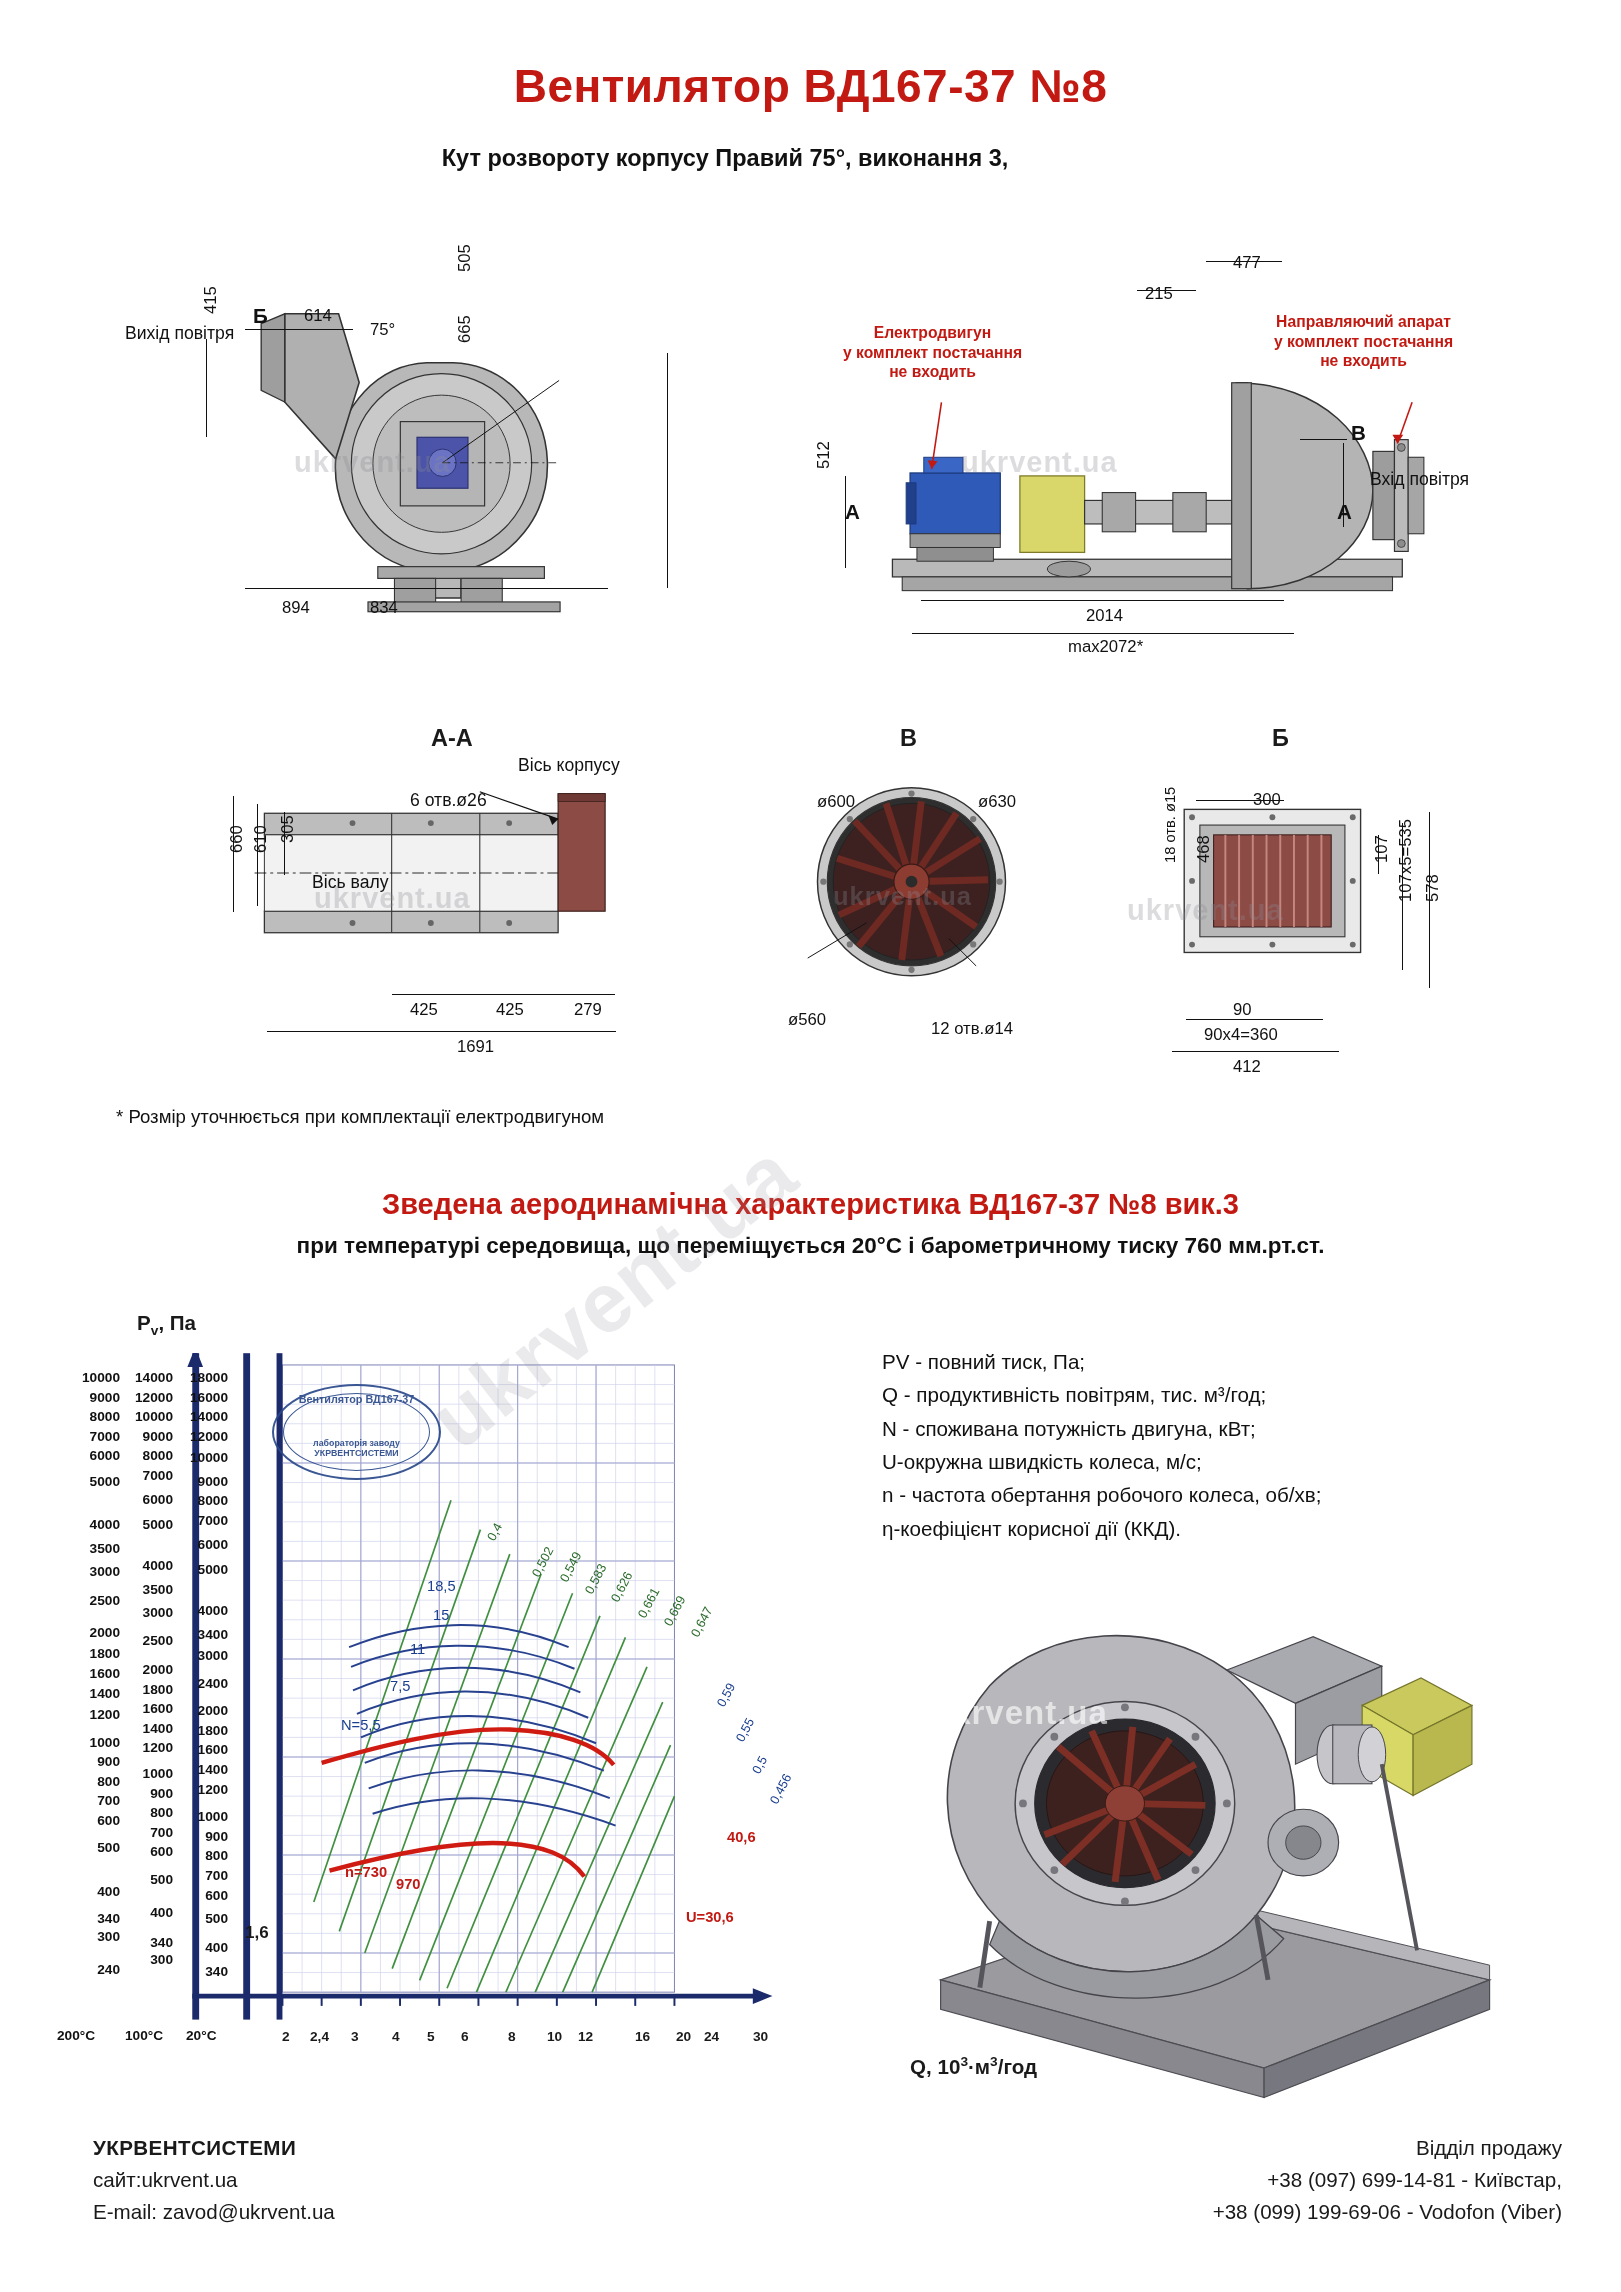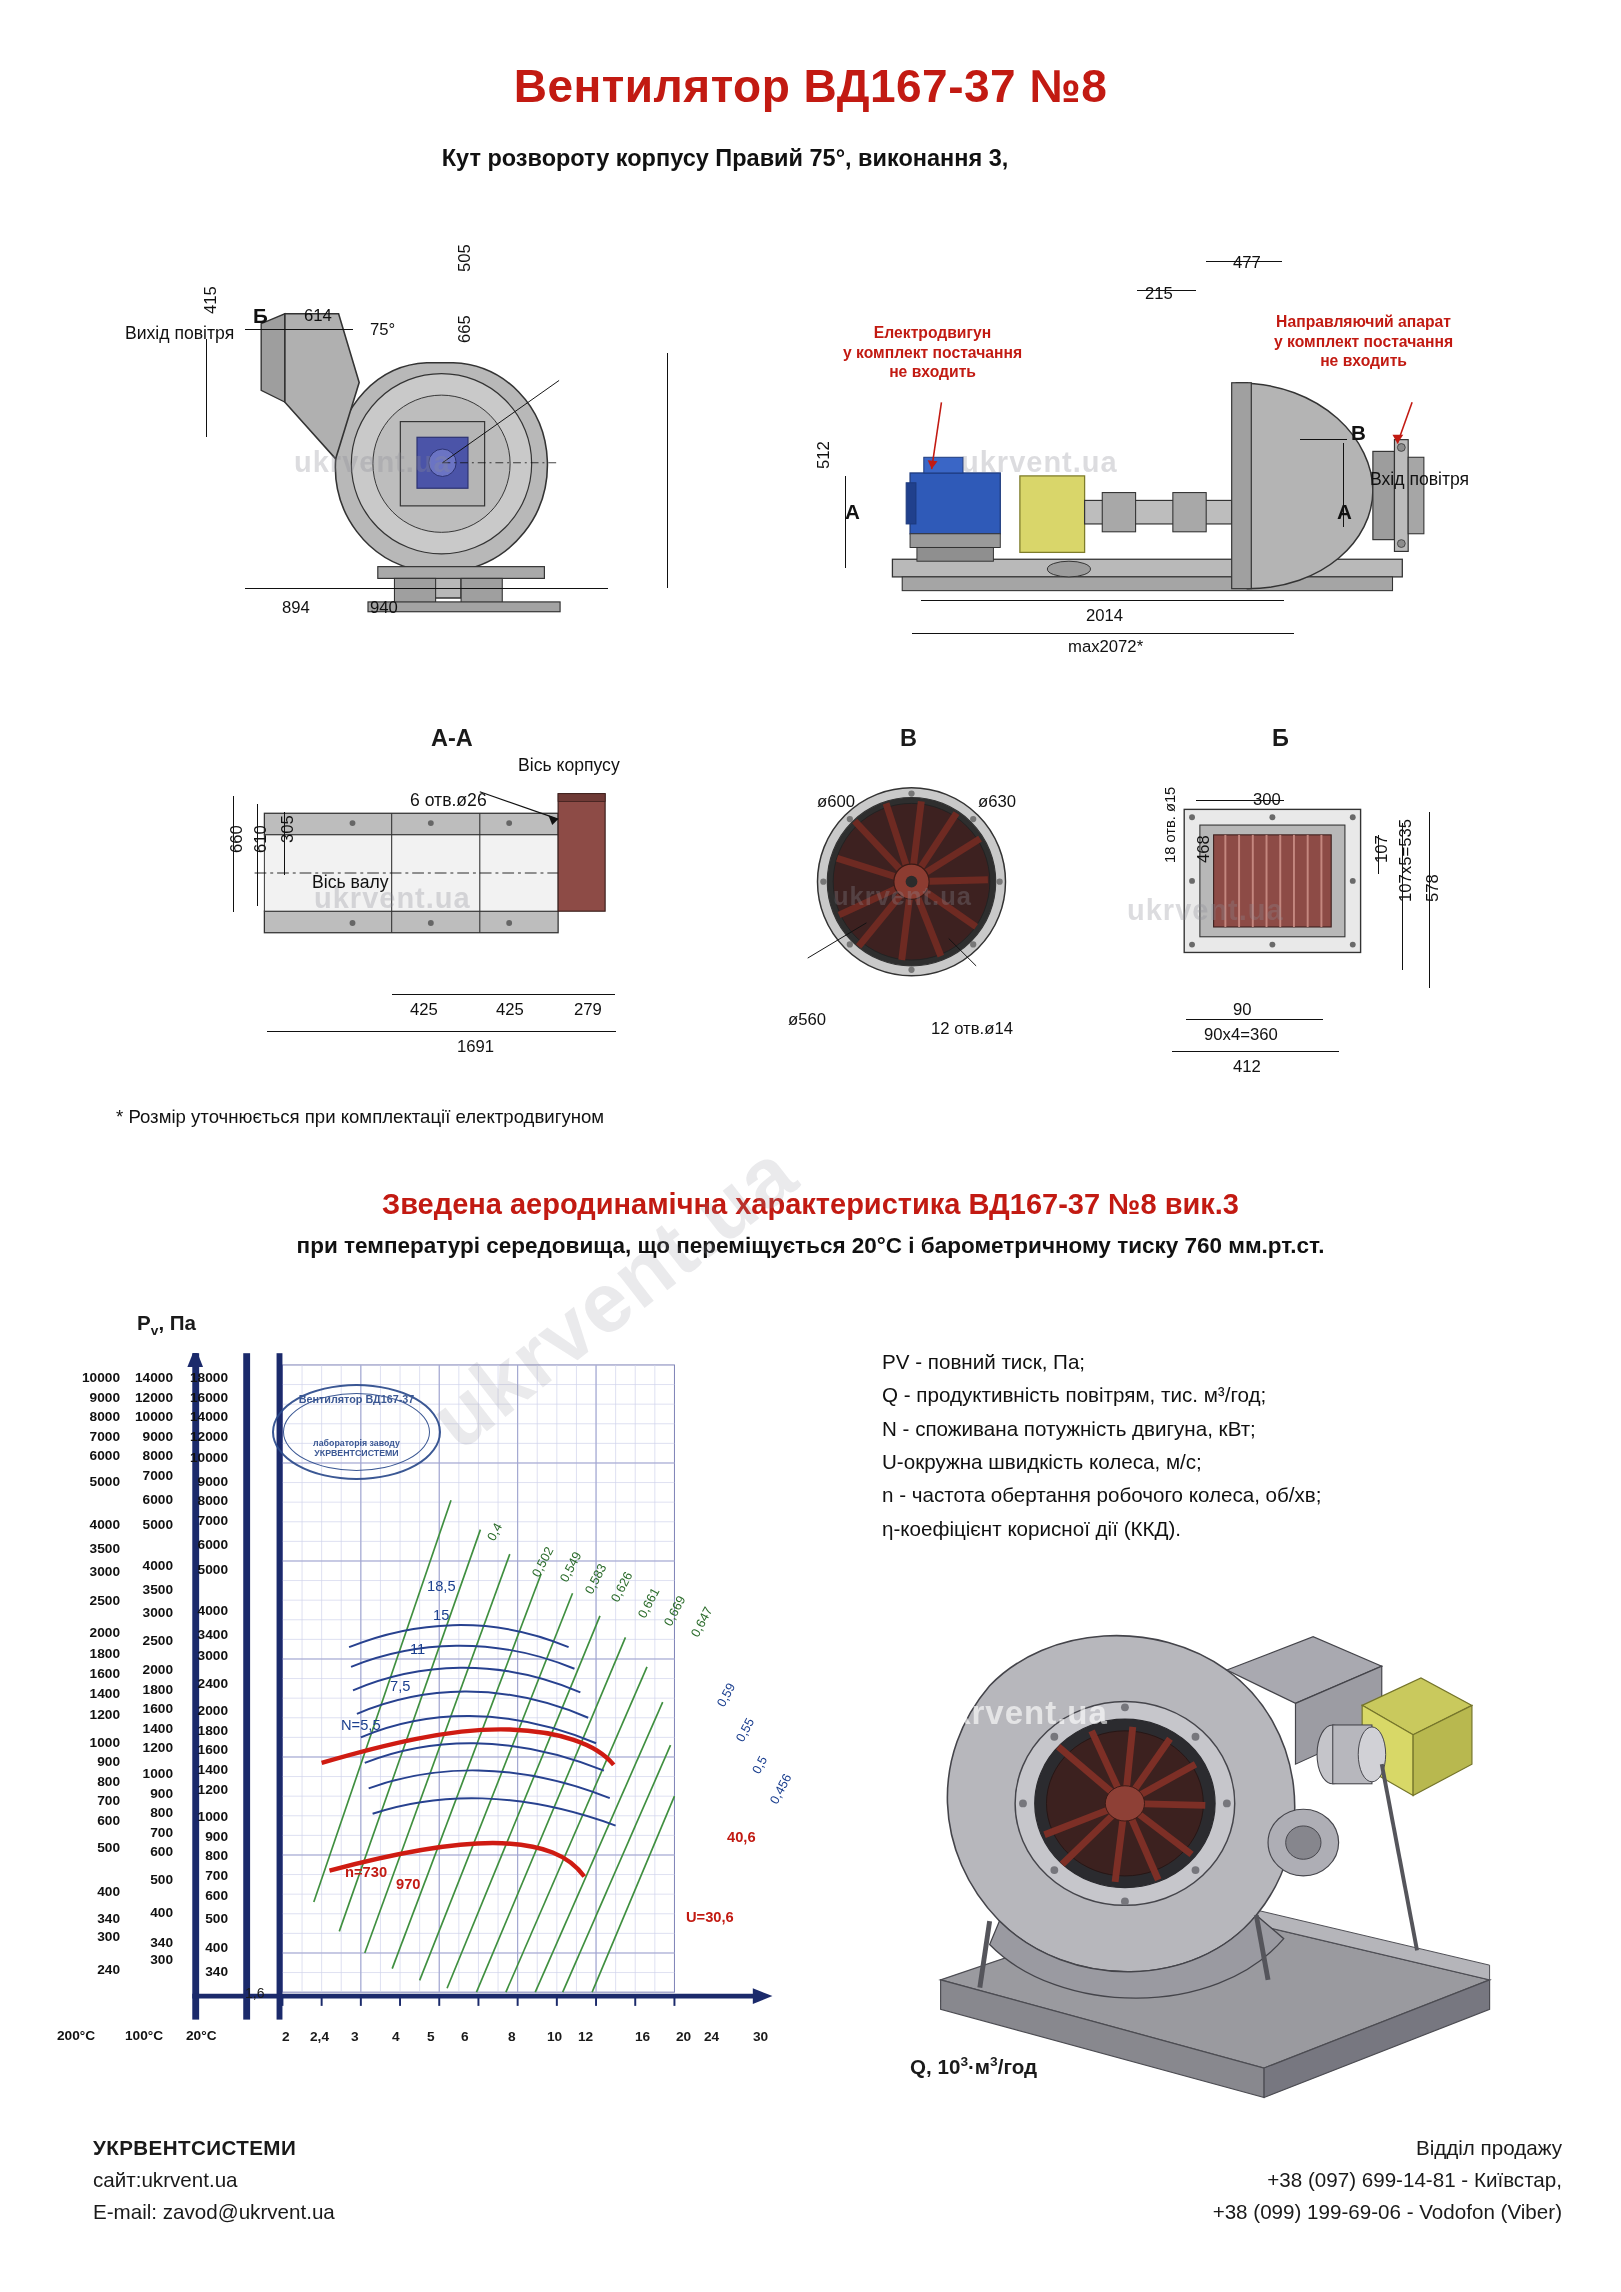--- a/index.html
+++ b/index.html
@@ -148,21 +148,21 @@
   </svg>
 
   <div class="lbl" style="left:125px;top:323px;">Вихід повітря</div>
   <div class="lbl-b" style="left:253px;top:304px;">Б</div>
   <div class="dim" style="left:304px;top:306px;">614</div>
   <div class="dim" style="left:370px;top:320px;">75°</div>
   <div class="dim v" style="left:201px;top:314px;">415</div>
   <div class="dim v" style="left:455px;top:272px;">505</div>
   <div class="dim v" style="left:455px;top:343px;">665</div>
   <div class="dim" style="left:282px;top:598px;">894</div>
-  <div class="dim" style="left:370px;top:598px;">940</div>
+  <div class="dim" style="left:370px;top:598px;">834</div>
 
   <div class="hr-line" style="left:245px;top:329px;width:108px;"></div>
   <div class="hr-line" style="left:245px;top:588px;width:265px;"></div>
   <div class="hr-line" style="left:510px;top:588px;width:98px;"></div>
   <div class="vr-line" style="left:206px;top:339px;height:98px;"></div>
   <div class="vr-line" style="left:667px;top:353px;height:98px;"></div>
   <div class="vr-line" style="left:667px;top:451px;height:137px;"></div>
 
   <svg width="706" height="412" style="position:absolute;left:863px;top:265px;" viewBox="0 0 720 420">
 
@@ -575,21 +575,21 @@
     <div style="position:absolute;top:518px;width:59px;">600</div>
     <div style="position:absolute;top:541px;width:59px;">500</div>
     <div style="position:absolute;top:570px;width:59px;">400</div>
     <div style="position:absolute;top:594px;width:59px;">340</div>
   </div>
 
   <div class="tickcol" style="left:57px;top:2029px;width:61px;text-align:left;">200°C</div>
   <div class="tickcol" style="left:125px;top:2029px;width:61px;text-align:left;">100°C</div>
   <div class="tickcol" style="left:186px;top:2029px;width:61px;text-align:left;">20°C</div>
 
-  <div style="position:absolute;left:245px;top:1985px;font-size:14px;font-weight:normal;">1,6</div>
+  <div style="position:absolute;left:245px;top:1923px;font-size:17px;font-weight:bold;">1,6</div>
   <div style="position:absolute;left:282px;top:2029px;font-size:13.7px;font-weight:bold;">2</div>
   <div style="position:absolute;left:310px;top:2029px;font-size:13.7px;font-weight:bold;">2,4</div>
   <div style="position:absolute;left:351px;top:2029px;font-size:13.7px;font-weight:bold;">3</div>
   <div style="position:absolute;left:392px;top:2029px;font-size:13.7px;font-weight:bold;">4</div>
   <div style="position:absolute;left:427px;top:2029px;font-size:13.7px;font-weight:bold;">5</div>
   <div style="position:absolute;left:461px;top:2029px;font-size:13.7px;font-weight:bold;">6</div>
   <div style="position:absolute;left:508px;top:2029px;font-size:13.7px;font-weight:bold;">8</div>
   <div style="position:absolute;left:547px;top:2029px;font-size:13.7px;font-weight:bold;">10</div>
   <div style="position:absolute;left:578px;top:2029px;font-size:13.7px;font-weight:bold;">12</div>
   <div style="position:absolute;left:635px;top:2029px;font-size:13.7px;font-weight:bold;">16</div>

